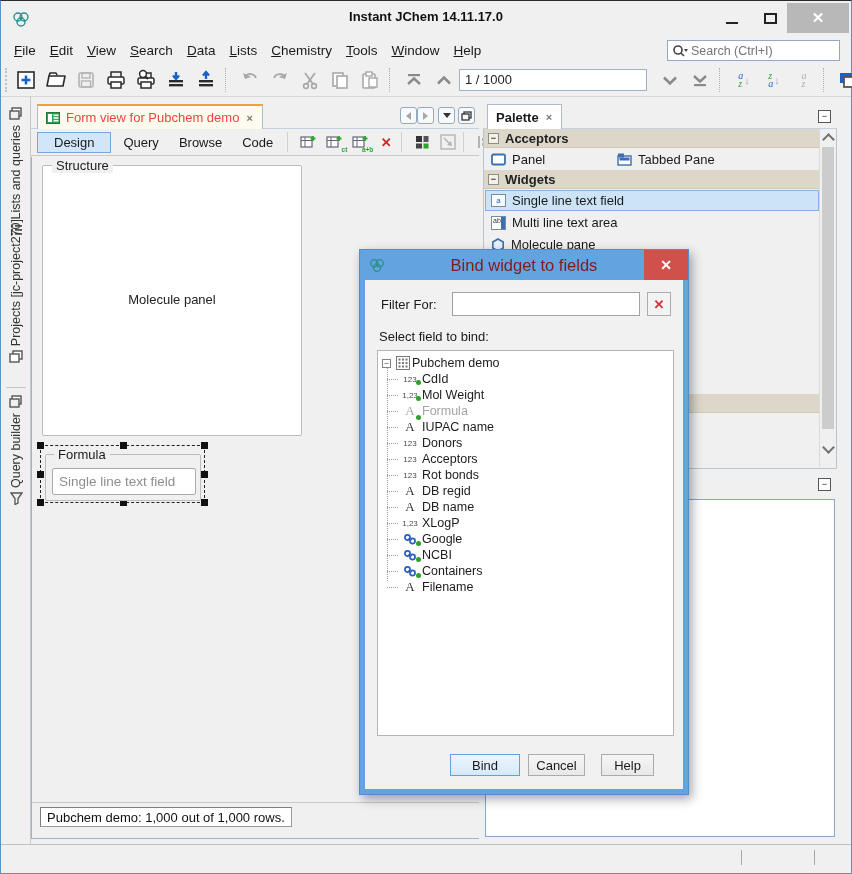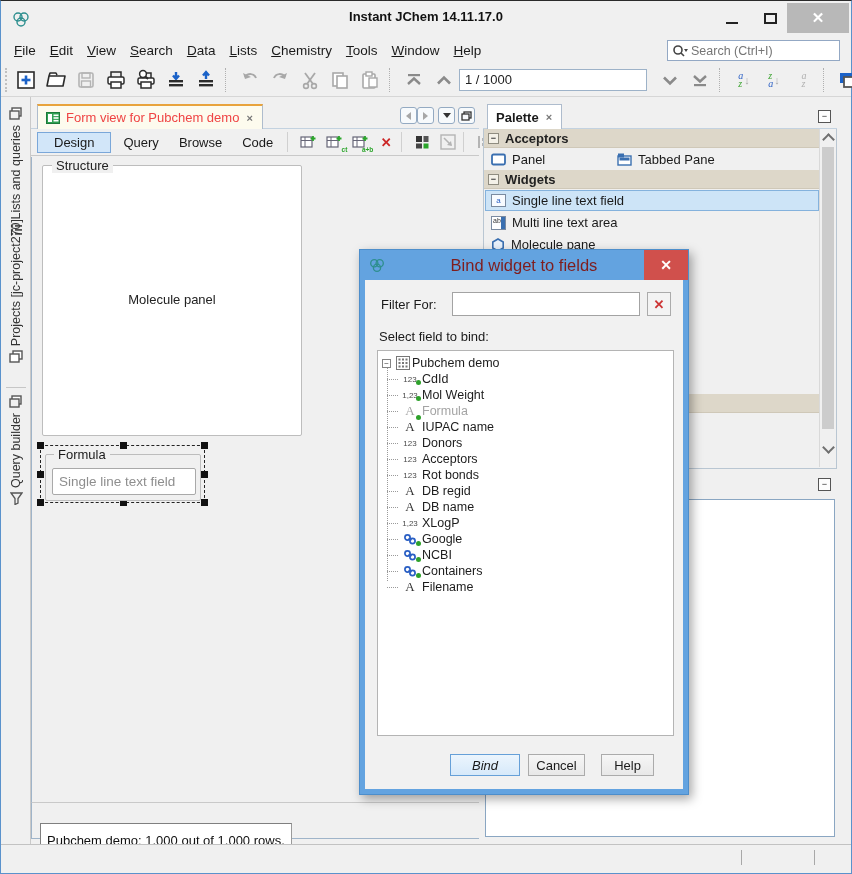--- a/index.html
+++ b/index.html
@@ -66,21 +66,21 @@
   .structure { left:10px; top:8px; width:260px; height:271px; }
   .molecule-lbl { position:absolute; left:0; right:0; top:50%; margin-top:-9px; text-align:center; color:#222; }
 
   .selwrap { position:absolute; left:8px; top:288px; width:165px; height:58px; border:1px dashed #222; background:#f0f0f0; }
   .handle { position:absolute; width:7px; height:7px; background:#111; }
   .formula-group { position:absolute; left:4px; top:8px; width:156px; height:47px; border:1px solid #bdbdbd; border-radius:2px; background:#f0f0f0; }
   .formula-group .legend { position:absolute; top:-8px; left:8px; background:#f0f0f0; padding:0 4px; font-size:13px; }
   .formula-field { position:absolute; left:6px; top:13px; width:144px; height:27px; background:#fff; border:1px solid #a9a9a9; border-radius:2px; font-size:13.5px; color:#8e8e8e; display:flex; align-items:center; padding-left:6px; }
 
   .formstatus-zone { position:absolute; left:30px; top:801px; width:448px; height:37px; background:#f0f0f0; border-left:1px solid #9fb4c9; border-top:1px solid #c9c9c9; border-bottom:1px solid #9fb4c9;}
-  .rowstatus { position:absolute; left:8px; top:20px; width:252px; height:35px; background:#fff; border:1px solid #9a9a9a; border-top-color:#7f7f7f; border-left-color:#7f7f7f; display:flex; align-items:center; padding:0 6px; font-size:13px; color:#111; }
+  .rowstatus { position:absolute; left:8px; top:4px; width:252px; height:20px; background:#fff; border:1px solid #9a9a9a; border-top-color:#7f7f7f; border-left-color:#7f7f7f; display:flex; align-items:center; padding:0 6px; font-size:13px; color:#111; }
 
   
   .rstrip { position:absolute; left:482px; top:103px; width:354px; height:25px; background:#f0f0f0; border-bottom:1px solid #c3d2e0;}
   .ptab { position:absolute; left:4px; top:0; height:25px; background:#fff; border:1px solid #aebccd; border-bottom:none; display:flex; align-items:center; gap:6px; padding:0 8px; font-weight:bold; font-size:13px; }
   .minibox { width:13px; height:13px; border:1px solid #555; display:flex; align-items:center; justify-content:center; background:#fdfdfd; font-size:9px; line-height:9px; color:#222;}
 
   .palette { position:absolute; left:482px; top:128px; width:354px; height:340px; background:#f0f0f0; border:1px solid #b9c6d2; border-top:none; }
   .phead { position:absolute; left:0; width:336px; height:19px; background:#ddd7c9; border-bottom:1px solid #cfc8b8; display:flex; align-items:center; gap:6px; padding-left:4px; font-weight:bold; font-size:13px; color:#222;}
   .collapse { width:11px; height:11px; border:1px solid #8f8c80; background:#f4f1e8; font-size:9px; line-height:9px; display:flex; align-items:center; justify-content:center; color:#333; }
   .pitem { position:absolute; height:21px; display:flex; align-items:center; gap:6px; font-size:13px; padding:0 5px; }
@@ -734,20 +734,20 @@
               <span class="guide"></span>
               <span class="tico">
                 <span class="tg A">A</span>
               </span>
               <span class="lbl">Filename</span>
             </div>
         </div>
       </div>
 
       <div class="btnrow">
-        <div class="dbtn2 default" style="left:85px;width:70px;font-style:italic;">Bind</div>
+        <div class="dbtn2 default" style="left:85px;width:70px;">Bind</div>
         <div class="dbtn2" style="left:163px;width:57px;">Cancel</div>
         <div class="dbtn2" style="left:236px;width:53px;">Help</div>
       </div>
     </div>
   </div>
 
 </div>
 
 </body></html>

